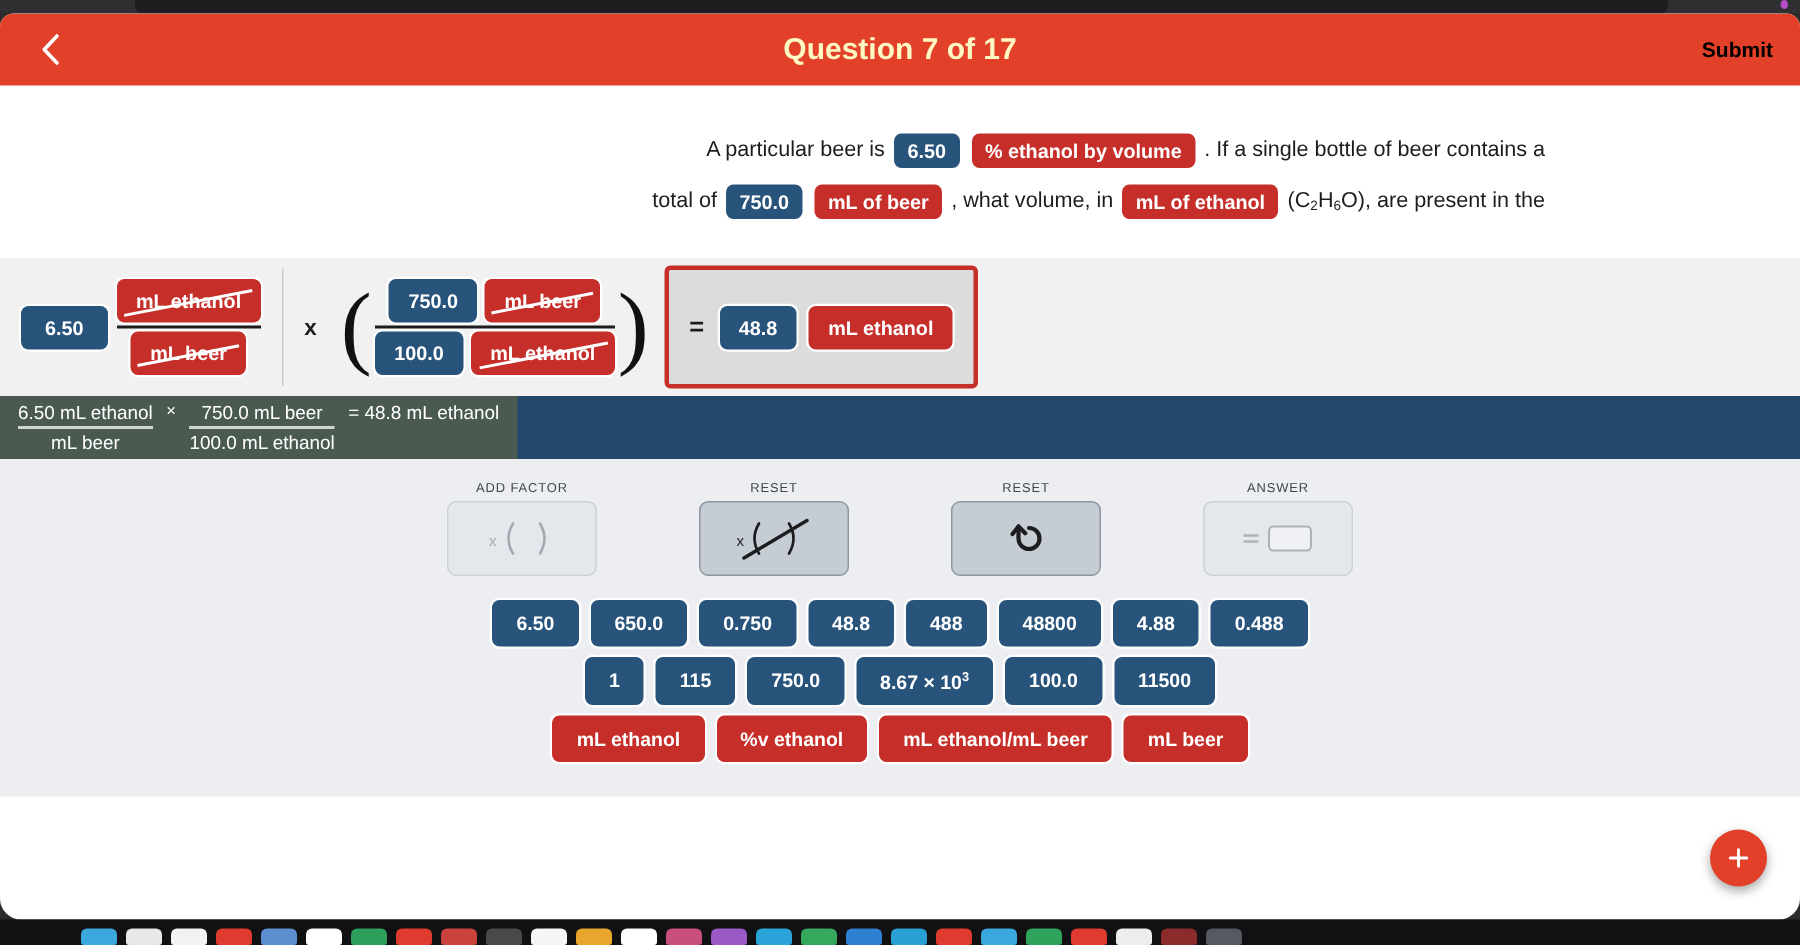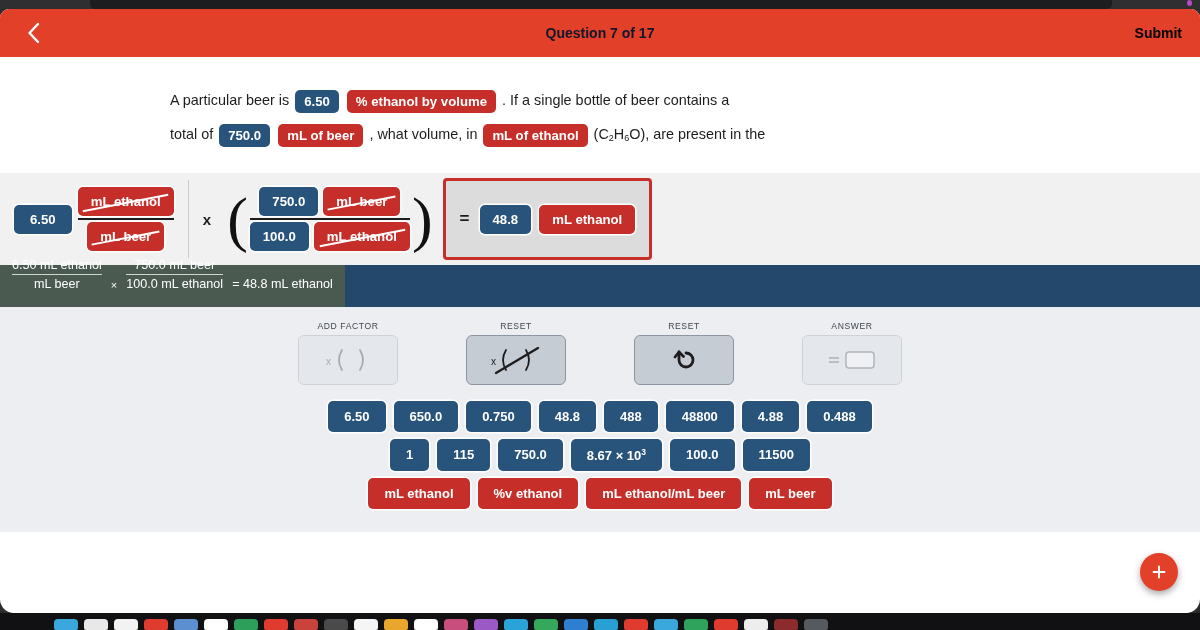--- a/index.html
+++ b/index.html
@@ -35,33 +35,33 @@
     position: relative; height: 48px; background: #e3402a;
     display: flex; align-items: center; padding: 0 18px;
   }
   .back-btn {
     width: 30px; height: 30px; display: flex; align-items: center;
     justify-content: center; cursor: pointer;
   }
   .back-btn svg { display: block; }
   .header-title {
     position: absolute; left: 0; right: 0; text-align: center;
-    font-size: 14px; color: #0f172a; font-weight: 700; pointer-events: none;
+    font-size: 20px; color: #fef9c3; font-weight: 700; pointer-events: none;
   }
   .submit-btn {
     margin-left: auto; font-size: 14px; color: #000000; font-weight: 700;
     cursor: pointer; z-index: 2;
   }
 
   
   .question-area {
     padding: 26px 170px 0 170px; background: #fff;
     font-size: 14.4px; color: #1d1d1f; line-height: 34px; text-align: center;
   }
-  .q-line { text-align: left; }
+  .q-line { text-align: right; }
   .chip {
     display: inline-block; vertical-align: middle;
     border-radius: 5px; color: #fff; font-weight: 700;
     padding: 4px 9px; font-size: 13.2px; line-height: 1.15; margin: 0 2px;
   }
   .chip.num { background: #28547c; }
   .chip.unit { background: #c62f29; }
   .formula sub { font-size: 9px; vertical-align: -2px; }
 
   
@@ -108,21 +108,21 @@
     margin-left: 8px; height: 82px;
   }
   .eq-sign { font-size: 17px; font-weight: 700; color: #1d1d1f; padding-right: 2px; }
 
   
   .summary-bar {
     height: 42px; background: #23486b; display: flex; align-items: center;
     color: #fff; position: relative;
   }
   .summary-inner {
-    display: flex; align-items: flex-end; gap: 9px; padding: 16px 12px;
+    display: flex; align-items: flex-start; gap: 9px; padding: 4px 12px;
     background: #4a5a50; height: 42px; font-size: 12.6px;
   }
   .sum-frac { display: flex; flex-direction: column; align-items: center; line-height: 14px; }
   .sum-frac .bar { height: 1.5px; background: #cfd6d0; width: 100%; margin: 2px 0; }
   .sum-x { font-size: 11px; }
   .sum-res { font-size: 12.6px; white-space: nowrap; }
 
   
   .tools-area { background: #eceef2; padding: 14px 0 16px 0; flex: 1; }
   .tool-row { display: flex; justify-content: center; gap: 68px; }

